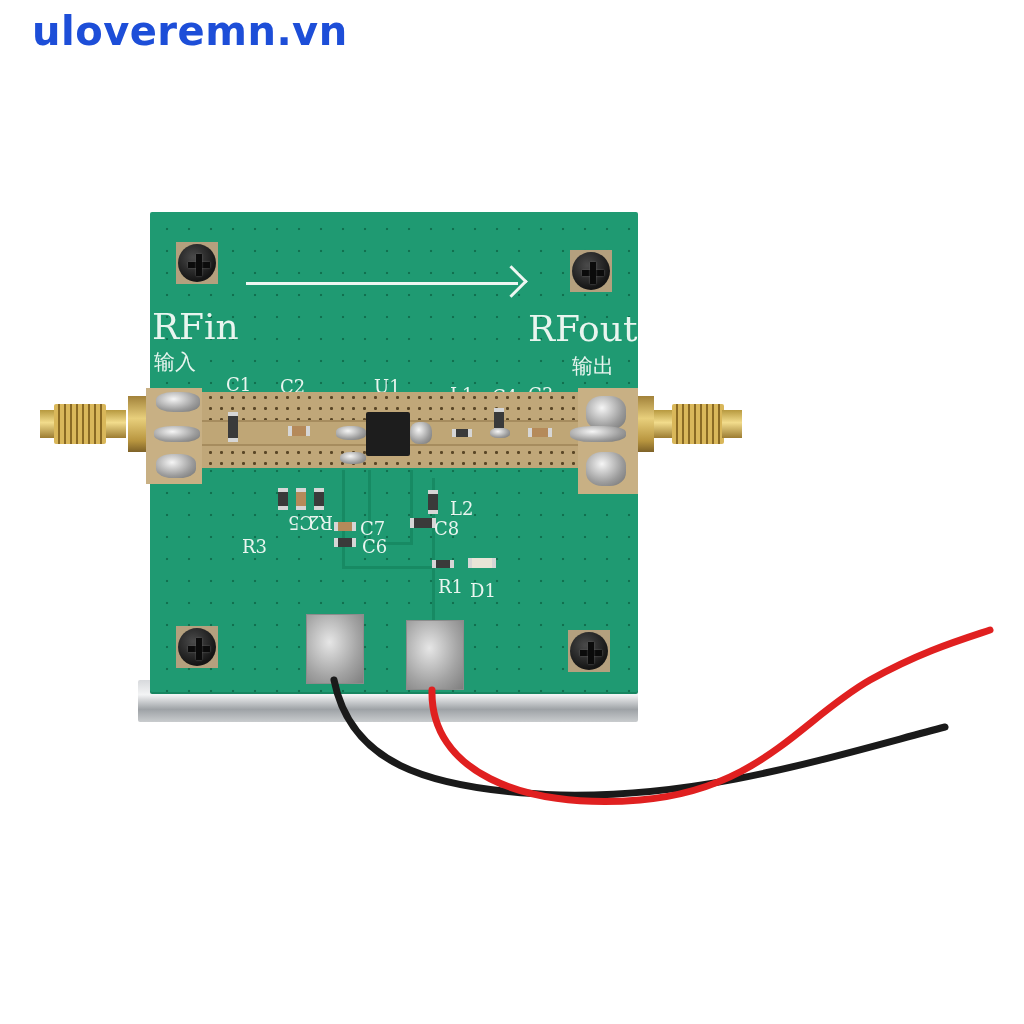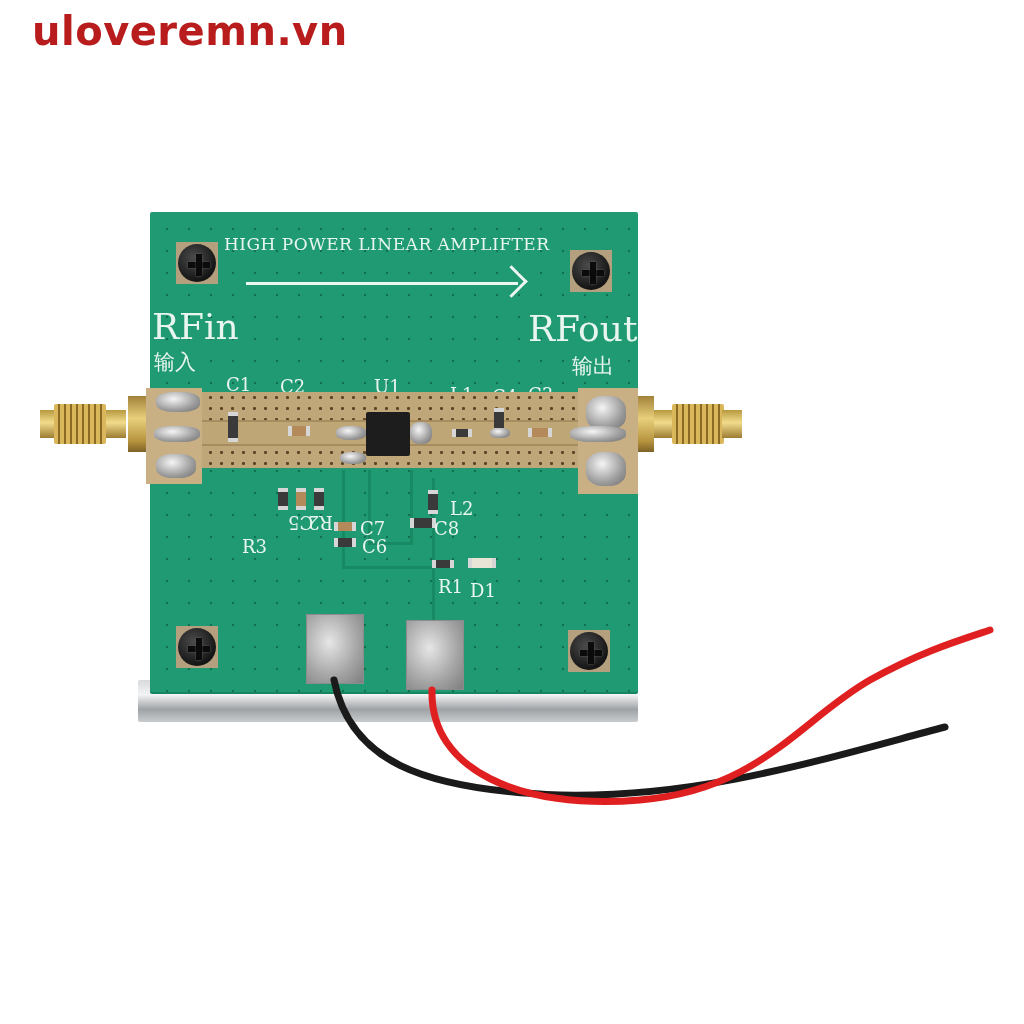--- a/index.html
+++ b/index.html
@@ -3,21 +3,21 @@
 <meta charset="utf-8">
 <style>
   html, body { margin: 0; padding: 0; }
   body {
     width: 1024px; height: 1024px; background: #ffffff; position: relative;
     overflow: hidden; font-family: "DejaVu Sans", sans-serif;
   }
   .watermark {
     position: absolute; left: 32px; top: 8px;
     font-family: "DejaVu Sans", sans-serif; font-weight: bold;
-    font-size: 40px; color: #b91c1c; letter-spacing: 0.5px;
+    font-size: 40px; color: #1d4ed8; letter-spacing: 0.5px;
   }
   .heatsink {
     position: absolute; left: 138px; top: 680px; width: 500px; height: 42px;
     background: linear-gradient(#d7d9dc, #f3f4f5 35%, #9ea2a6 70%, #c9ccce);
     border-radius: 2px;
   }
   .pcb {
     position: absolute; left: 150px; top: 212px; width: 488px; height: 480px;
     background-color: #1f9a72;
     background-image: radial-gradient(circle, #11704f 1.2px, transparent 1.6px);
@@ -120,21 +120,20 @@
 </div>
 
 <div class="connector" style="left:632px; top:396px; width:110px;">
   <div class="hex" style="left:0;"></div>
   <div class="barrel" style="left:22px;"></div>
   <div class="thread" style="left:40px;"></div>
   <div class="barrel" style="left:90px;"></div>
 </div>
 
 <div class="pcb">
-  <div class="silk title-silk">HIGH POWER LINEAR AMPLIFTER</div>
   <div class="arrow-line"></div>
   <div class="arrow-head"></div>
 
   <div class="silk rf-label" style="left:2px; top:94px;">RFin</div>
   <div class="silk cn-label" style="left:4px; top:136px;">输入</div>
   <div class="silk rf-label" style="left:378px; top:96px;">RFout</div>
   <div class="silk cn-label" style="left:422px; top:140px;">输出</div>
 
   <div class="silk ref" style="left:76px; top:162px;">C1</div>
   <div class="silk ref" style="left:130px; top:164px;">C2</div>

